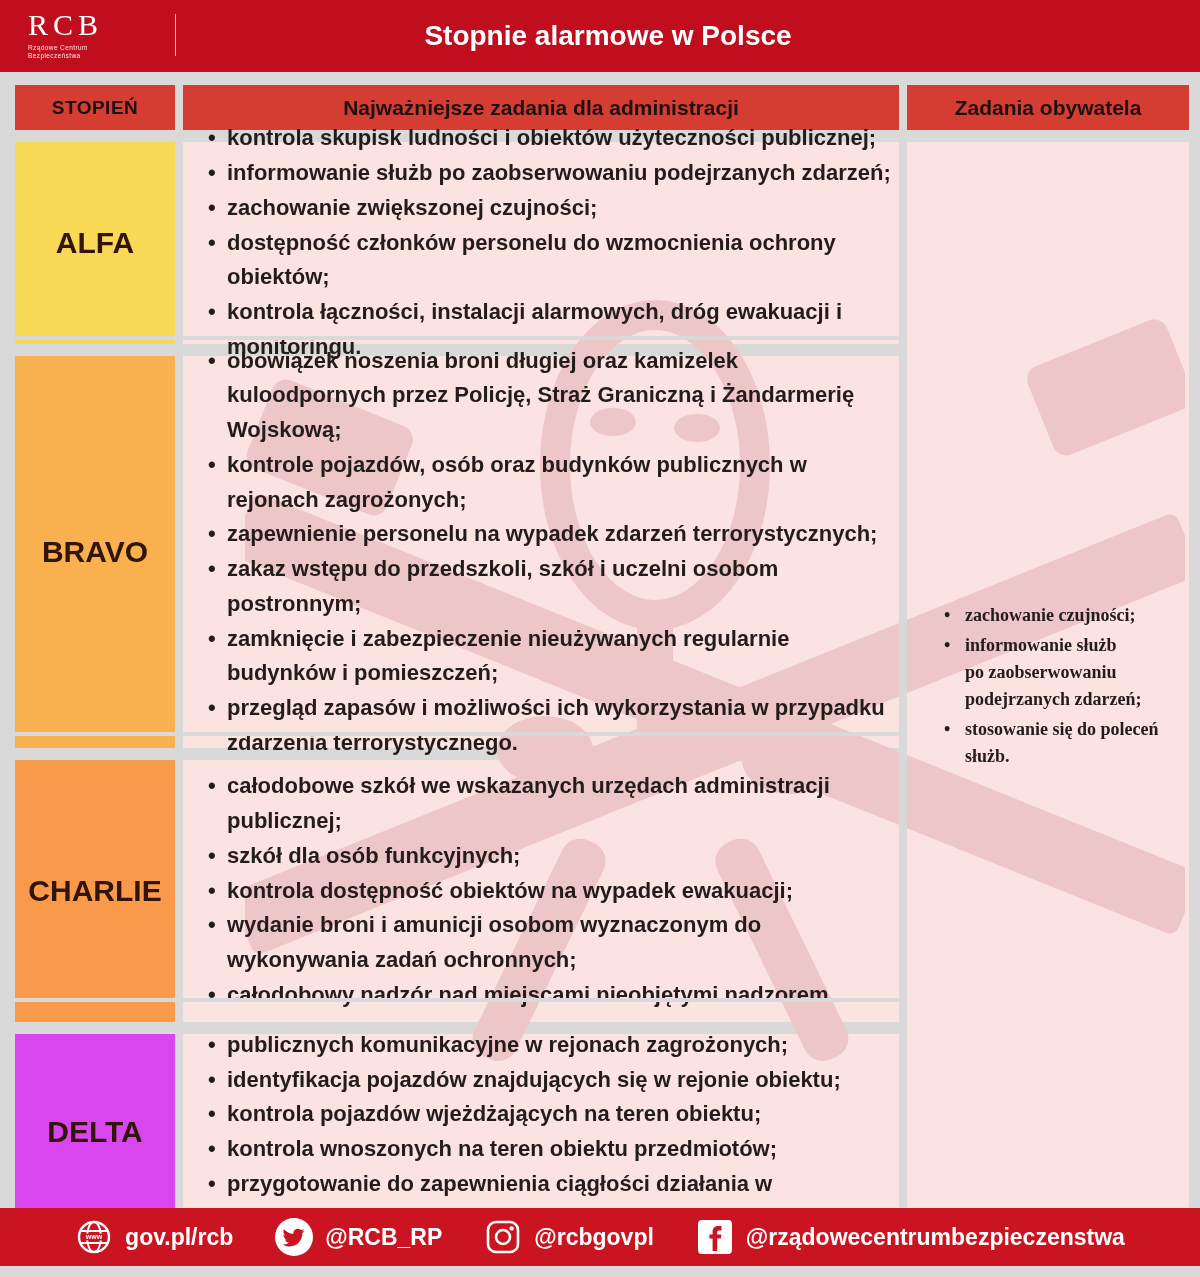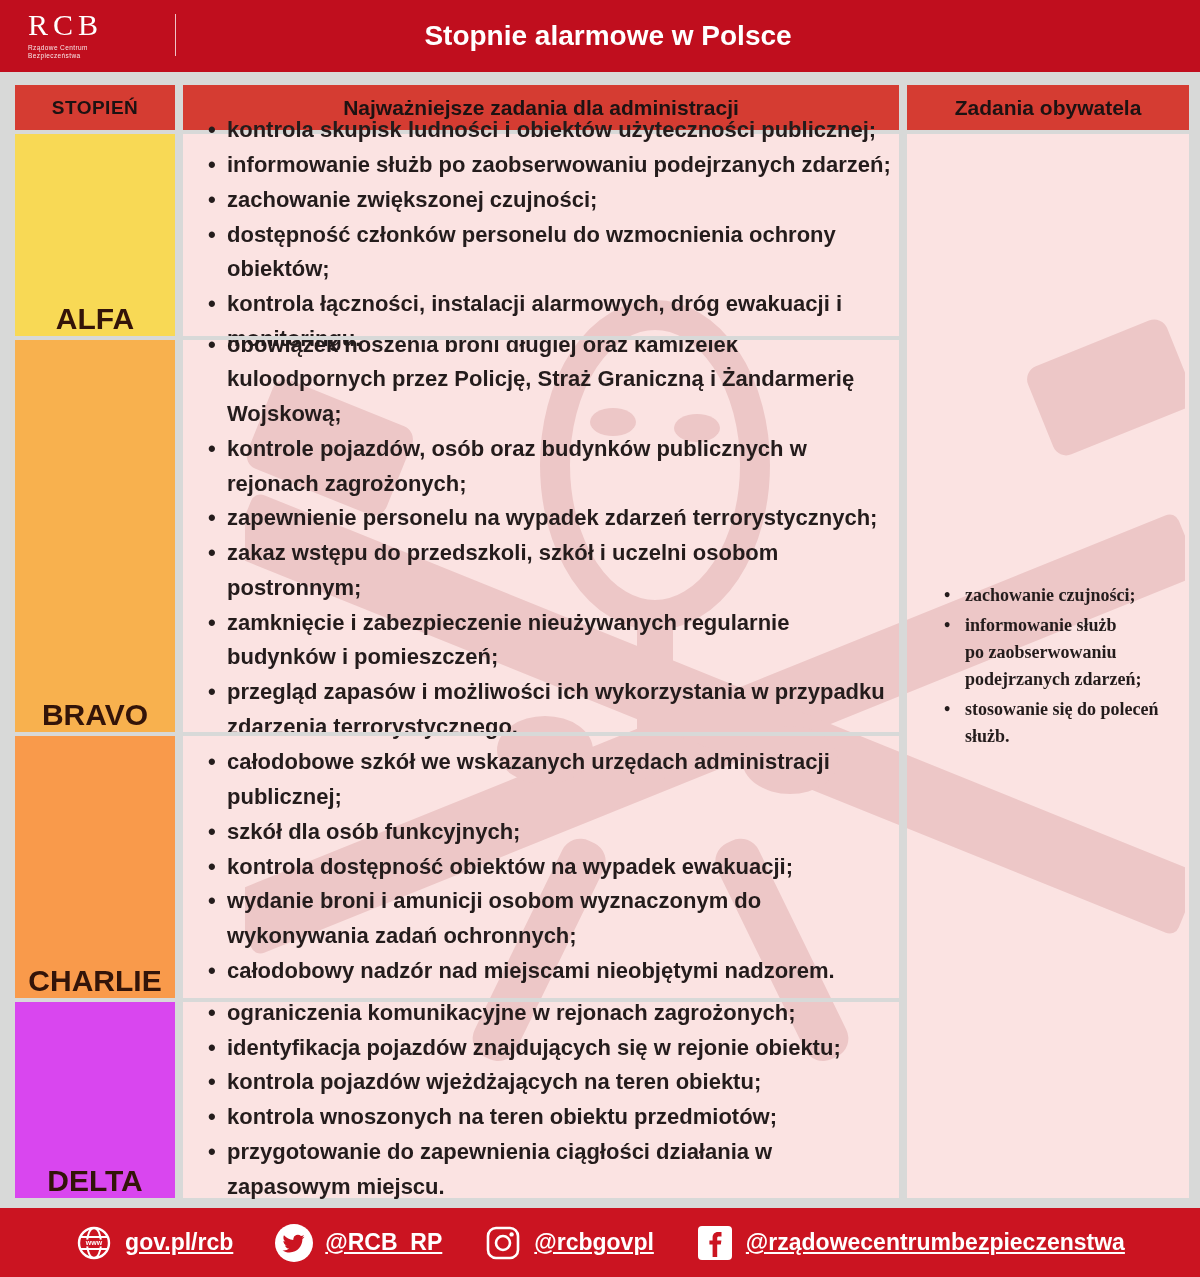--- a/index.html
+++ b/index.html
@@ -18,30 +18,30 @@
     position:absolute; top:0; left:8px; width:1200px; height:72px;
     display:flex; align-items:center; justify-content:center;
     color:#ffffff; font-size:28px; font-weight:bold;
   }
   
   .grid {
     position:absolute; top:85px; left:15px; width:1174px;
     display:grid;
     grid-template-columns:160px 716px 282px;
     grid-template-rows:45px 202px 392px 262px 196px;
-    gap:4px 8px;
+    gap:12px 8px;
   }
   .cell-header {
     background:#d53c32; color:#1d1212;
     font-weight:bold; font-size:21px;
     display:flex; align-items:center; justify-content:center;
   }
   .cell-header.small { font-size:19px; letter-spacing:.5px; }
   .cell-level {
-    display:flex; align-items:flex-end; justify-content:center;
+    display:flex; align-items:center; justify-content:center;
     font-size:30px; font-weight:bold; color:#331409;
   }
   .cell-tasks   { background:#fbe3e2; display:flex; align-items:center; }
   .cell-citizen { background:#fbe3e2; grid-column:3; grid-row:2/6; display:flex; align-items:center; }
   ul.tasks {
     list-style:none; margin:0; padding:6px 6px 6px 24px;
     position:relative; z-index:2;
     font-size:22px; font-weight:bold; color:#241c1c; line-height:1.58;
   }
   ul.tasks li { position:relative; padding-left:20px; }
@@ -57,24 +57,24 @@
   
   .watermark { position:absolute; left:245px; top:280px; width:940px; height:860px; z-index:1; pointer-events:none; }
   
   .gapline { position:absolute; background:#d8d9d8; z-index:3; pointer-events:none; }
   .gl-v  { left:899px; top:134px; width:8px;  height:1064px; }
   .gl-h1 { left:15px;  top:336px; width:892px; height:4px; }
   .gl-h2 { left:15px;  top:732px; width:892px; height:4px; }
   .gl-h3 { left:15px;  top:998px; width:892px; height:4px; }
   
   .footer {
-    position:absolute; top:1208px; left:0; width:1200px; height:69px;
+    position:absolute; top:1208px; left:0; width:1200px; height:58px;
     background:#cb1421; color:#ffffff;
     display:flex; align-items:center; justify-content:center; gap:42px;
-    font-size:23px; font-weight:bold; z-index:4;text-decoration:underline;
+    font-size:23px; font-weight:bold; z-index:4;
   }
   .fitem { display:flex; align-items:center; gap:12px; }
   .ficon { width:38px; height:38px; display:block; }
 </style>
 </head>
 <body>
 
 <div class="page">
 
   <div class="topband"></div>
@@ -140,21 +140,21 @@
         <li>wydanie broni i amunicji osobom wyznaczonym do wykonywania zadań ochronnych;</li>
         <li>całodobowy nadzór nad miejscami nieobjętymi nadzorem.</li>
       </ul>
     </div>
 
     <div class="cell-level" style="background: #d946ef;">
       <span class="level-name">DELTA</span>
     </div>
     <div class="cell-tasks">
       <ul class="tasks">
-        <li>ograniczenia komunikacyjne w rejonach zagrożonych;</li>
+        <li>publicznych komunikacyjne w rejonach zagrożonych;</li>
         <li>identyfikacja pojazdów znajdujących się w rejonie obiektu;</li>
         <li>kontrola pojazdów wjeżdżających na teren obiektu;</li>
         <li>kontrola wnoszonych na teren obiektu przedmiotów;</li>
         <li>przygotowanie do zapewnienia ciągłości działania w zapasowym miejscu.</li>
       </ul>
     </div>
   </div>
 
   <svg class="watermark" viewBox="0 0 940 860" xmlns="http://www.w3.org/2000/svg">
     <g fill="#edc7c7">

